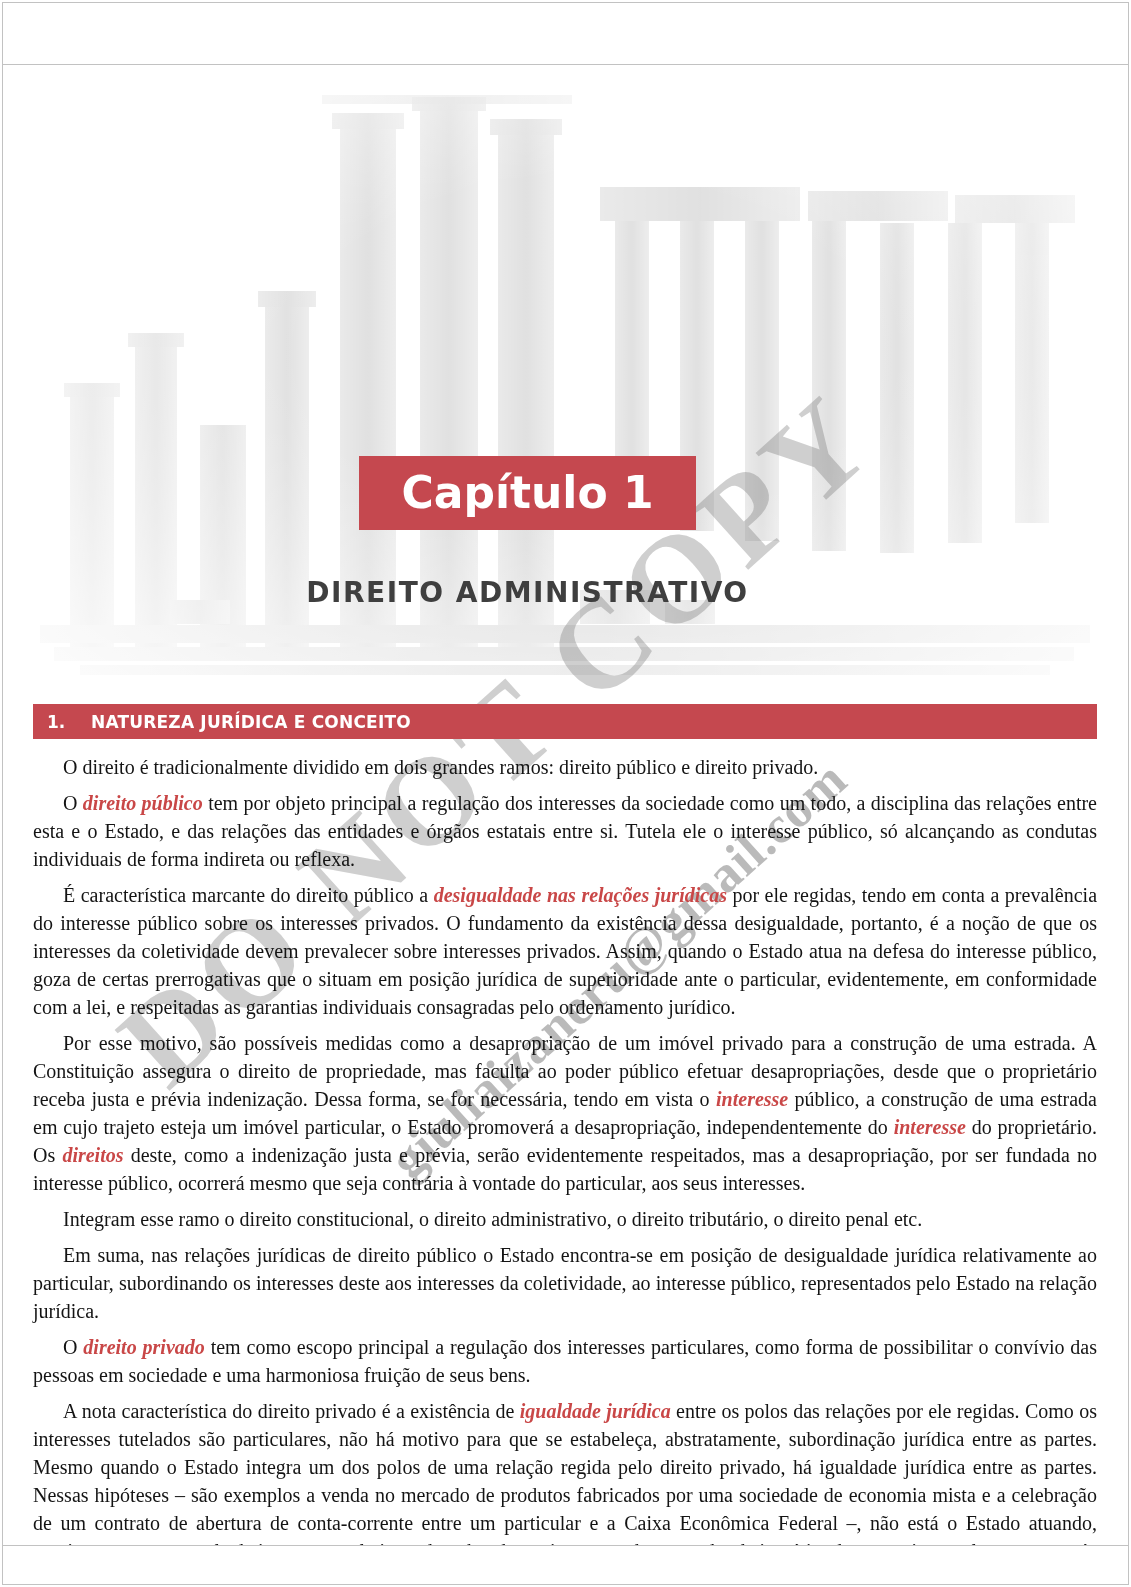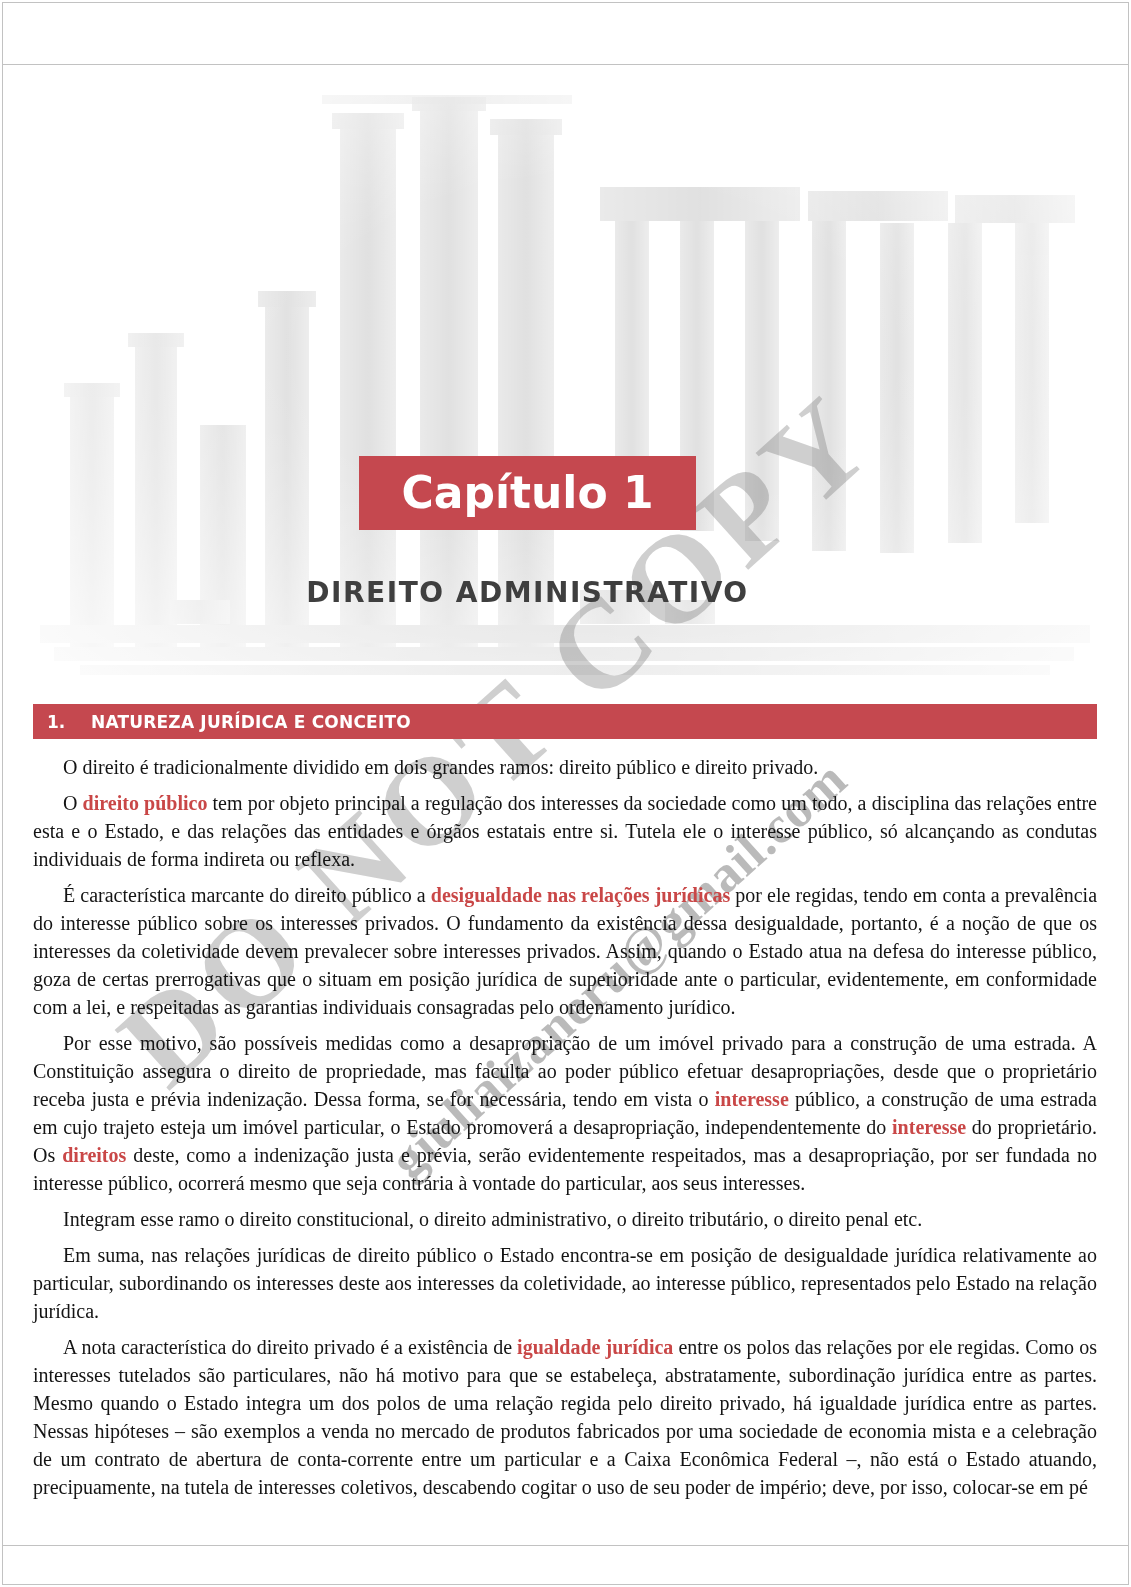--- a/index.html
+++ b/index.html
@@ -85,21 +85,21 @@
   .sec-num{width:44px;}
   .sec-title{letter-spacing:.2px;}
   
   .body-text{
     position:absolute;left:33px;top:753px;width:1064px;
     font-size:20px;line-height:28px;text-align:justify;
     z-index:3;
   }
   .para{margin:8px 0 0;text-indent:30px;}
   .para:first-child{margin-top:0;}
-  .hl{color:var(--hl);font-weight:bold;}
+  .hl{color:var(--hl);font-weight:bold;font-style:italic;}
 </style>
 </head>
 <body>
 
 <div class="page">
 
   <div class="temple">
     <svg viewBox="0 0 1050 580" width="1050" height="580" aria-hidden="true">
       <defs>
         <linearGradient id="colg" x1="0" y1="0" x2="1" y2="0">
@@ -164,20 +164,21 @@
     <span class="sec-title">NATUREZA JURÍDICA E CONCEITO</span>
   </div>
 
   <div class="body-text">
       <p class="para"><span>O direito é tradicionalmente dividido em dois grandes ramos: direito público e direito privado.</span></p>
       <p class="para"><span>O </span><span class="hl">direito público</span><span> tem por objeto principal a regulação dos interesses da sociedade como um todo, a disciplina das relações entre esta e o Estado, e das relações das entidades e órgãos estatais entre si. Tutela ele o interesse público, só alcançando as condutas individuais de forma indireta ou reflexa.</span></p>
       <p class="para"><span>É característica marcante do direito público a </span><span class="hl">desigualdade nas relações jurídicas</span><span> por ele regidas, tendo em conta a prevalência do interesse público sobre os interesses privados. O fundamento da existência dessa desigualdade, portanto, é a noção de que os interesses da coletividade devem prevalecer sobre interesses privados. Assim, quando o Estado atua na defesa do interesse público, goza de certas prerrogativas que o situam em posição jurídica de superioridade ante o particular, evidentemente, em conformidade com a lei, e respeitadas as garantias individuais consagradas pelo ordenamento jurídico.</span></p>
       <p class="para"><span>Por esse motivo, são possíveis medidas como a desapropriação de um imóvel privado para a construção de uma estrada. A Constituição assegura o direito de propriedade, mas faculta ao poder público efetuar desapropriações, desde que o proprietário receba justa e prévia indenização. Dessa forma, se for necessária, tendo em vista o </span><span class="hl">interesse</span><span> público, a construção de uma estrada em cujo trajeto esteja um imóvel particular, o Estado promoverá a desapropriação, independentemente do </span><span class="hl">interesse</span><span> do proprietário. Os </span><span class="hl">direitos</span><span> deste, como a indenização justa e prévia, serão evidentemente respeitados, mas a desapropriação, por ser fundada no interesse público, ocorrerá mesmo que seja contrária à vontade do particular, aos seus interesses.</span></p>
       <p class="para"><span>Integram esse ramo o direito constitucional, o direito administrativo, o direito tributário, o direito penal etc.</span></p>
       <p class="para"><span>Em suma, nas relações jurídicas de direito público o Estado encontra-se em posição de desigualdade jurídica relativamente ao particular, subordinando os interesses deste aos interesses da coletividade, ao interesse público, representados pelo Estado na relação jurídica.</span></p>
+      <p class="para"><span>O </span><span class="hl">direito privado</span><span> tem como escopo principal a regulação dos interesses particulares, como forma de possibilitar o convívio das pessoas em sociedade e uma harmoniosa fruição de seus bens.</span></p>
       <p class="para"><span>A nota característica do direito privado é a existência de </span><span class="hl">igualdade jurídica</span><span> entre os polos das relações por ele regidas. Como os interesses tutelados são particulares, não há motivo para que se estabeleça, abstratamente, subordinação jurídica entre as partes. Mesmo quando o Estado integra um dos polos de uma relação regida pelo direito privado, há igualdade jurídica entre as partes. Nessas hipóteses – são exemplos a venda no mercado de produtos fabricados por uma sociedade de economia mista e a celebração de um contrato de abertura de conta-corrente entre um particular e a Caixa Econômica Federal –, não está o Estado atuando, precipuamente, na tutela de interesses coletivos, descabendo cogitar o uso de seu poder de império; deve, por isso, colocar-se em pé</span></p>
     </div>
 
   <div class="bottom-band"></div>
   <div class="top-line"></div>
   <div class="page-frame"></div>
 
 </div>
 
 </body></html>

